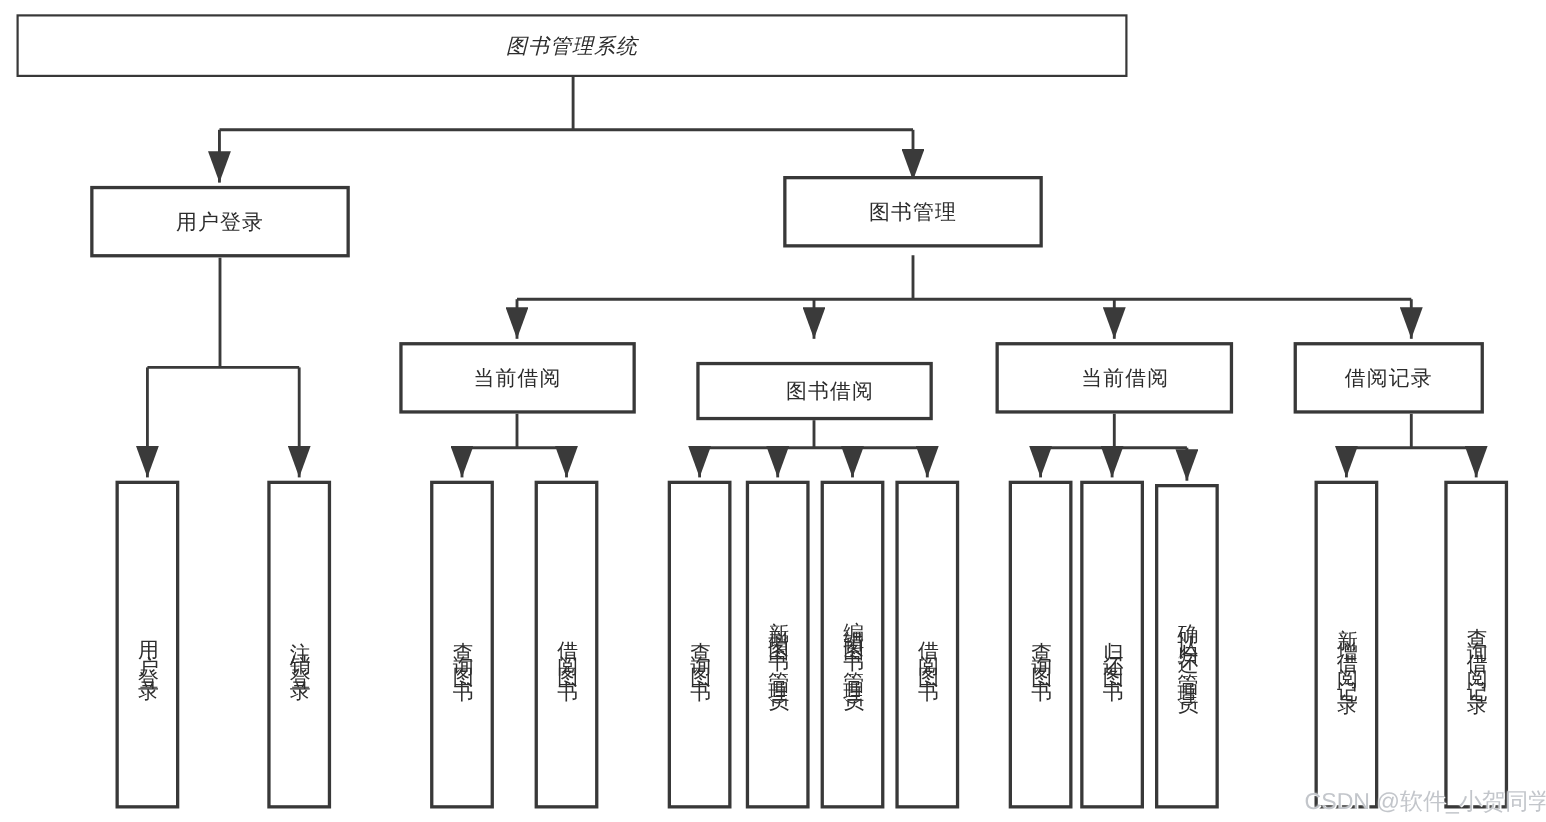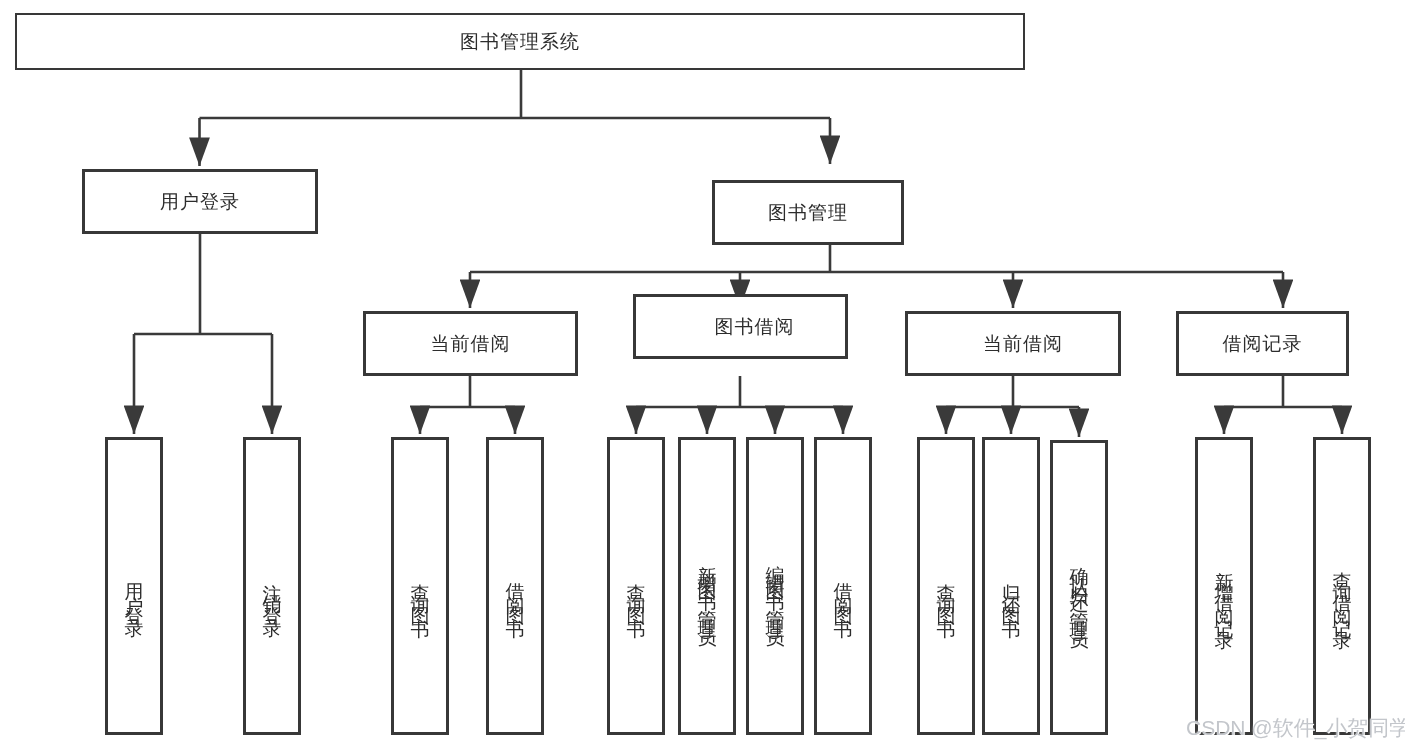--- a/index.html
+++ b/index.html
@@ -6,33 +6,33 @@
   body{
     width:1405px;height:747px;position:relative;background:#ffffff;
     font-family:"Liberation Sans","DejaVu Sans",sans-serif;overflow:hidden;
   }
   #connectors{position:absolute;left:0;top:0;z-index:1;}
   .box{
     position:absolute;background:#ffffff;border:3px solid #383838;
     box-sizing:border-box;display:flex;align-items:center;justify-content:center;
     font-size:19px;color:#2d2d2d;z-index:2;letter-spacing:1px;
   }
-  .root{border-width:2px;}
+  .root{border-width:2px;font-style:italic;}
   .leaf{width:58px;top:437px;height:298px;}
   .vtext{
     writing-mode:vertical-rl;text-orientation:mixed;
     letter-spacing:12px;padding-top:12px;font-size:19px;color:#2d2d2d;
   }
   .vtext.long{letter-spacing:9px;padding-top:9px;}
   
   #b-root{left:15px;top:13px;width:1010px;height:57px;}
   #b-login{left:82px;top:169px;width:236px;height:65px;}
-  #b-mgmt{left:712px;top:180px;width:192px;height:65px;}
+  #b-mgmt{left:712px;top:160px;width:236px;height:65px;}
   #b-l3-1{left:363px;top:311px;width:215px;height:65px;}
-  #b-l3-2{left:633px;top:294px;width:215px;height:65px;padding-left:28px;}
+  #b-l3-2{left:633px;top:329px;width:215px;height:53px;padding-left:28px;}
   #b-l3-3{left:905px;top:311px;width:216px;height:65px;padding-left:20px;}
   #b-l3-4{left:1176px;top:311px;width:173px;height:65px;}
   #lf-a1{left:105px;} #lf-a2{left:243px;}
   #lf-b1{left:391px;} #lf-b2{left:486px;}
   #lf-c1{left:607px;} #lf-c2{left:678px;} #lf-c3{left:746px;} #lf-c4{left:814px;}
   #lf-d1{left:917px;} #lf-d2{left:982px;} #lf-d3{left:1050px;top:440px;height:295px;}
   #lf-e1{left:1195px;} #lf-e2{left:1313px;}
   .watermark{
     position:absolute;left:1186px;top:714px;z-index:5;
     font-size:21px;color:#c3c6cb;white-space:nowrap;

